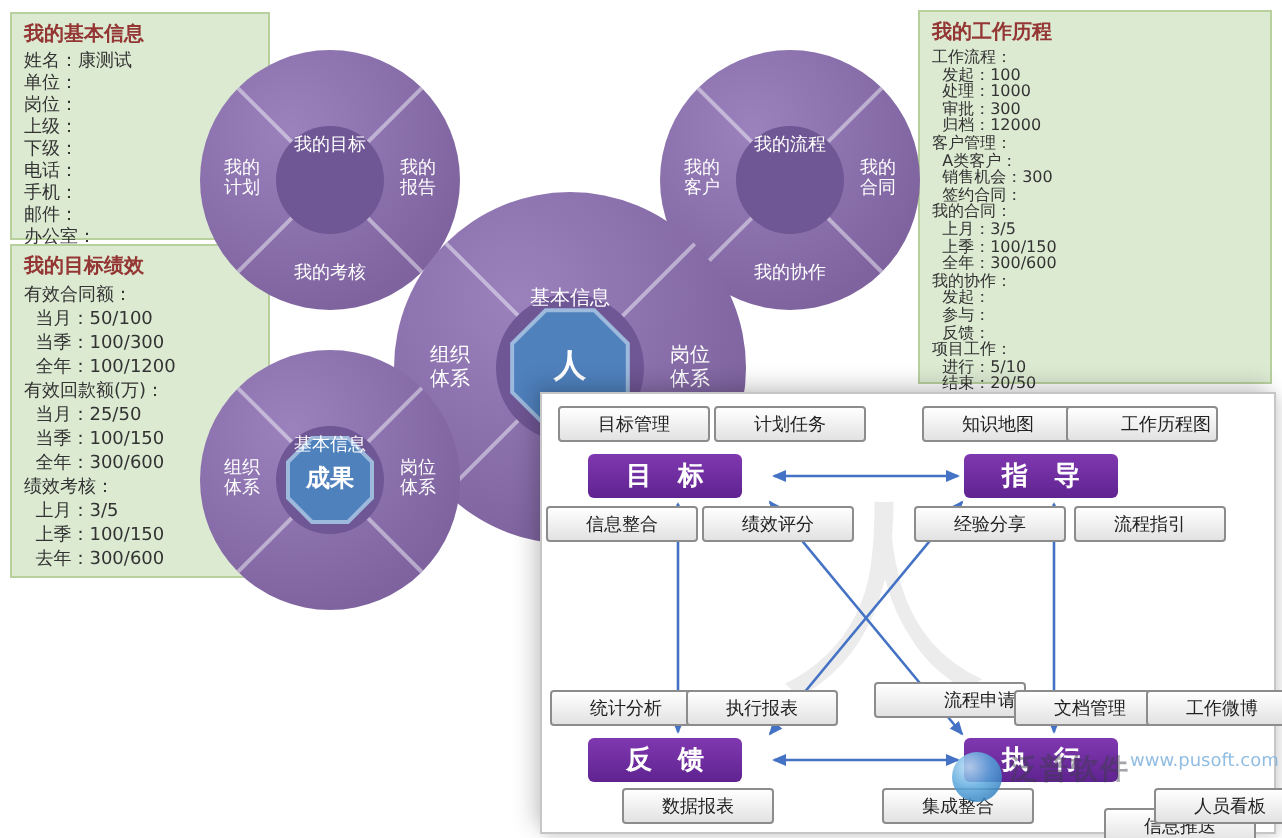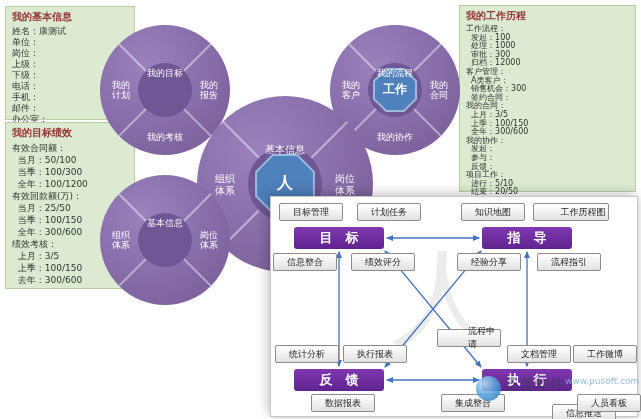--- a/index.html
+++ b/index.html
@@ -44,35 +44,35 @@
   .w-person .wl-top{top:18px;}
   .w-person .wl-left{left:12px;width:32px;}
   .w-person .wl-right{right:12px;width:32px;}
 
   
   .flow{position:absolute;left:270px;top:196px;width:368px;height:221px;background:#fff;
         border:1px solid #c6c6c6;box-sizing:border-box;z-index:4;
         box-shadow:-4px -4px 10px rgba(0,0,0,.18), 2px 2px 6px rgba(0,0,0,.12);}
   .big-wm{position:absolute;left:120px;top:48px;font-size:104px;color:#ececec;z-index:0;line-height:1;}
   .arrows{position:absolute;left:0;top:0;z-index:1;}
-  .pnode{position:absolute;width:90px;height:22px;border-radius:3px;z-index:3;
+  .pnode{position:absolute;width:77px;height:22px;border-radius:3px;z-index:3;
          background:linear-gradient(#8038b0,#5f2390);color:#fff;font-weight:bold;font-size:13px;
          display:flex;align-items:center;justify-content:center;}
   .n-goal{left:23px;top:30px;}
   .n-guide{left:211px;top:30px;}
   .n-feedback{left:23px;top:172px;}
   .n-execute{left:211px;top:172px;}
-  .mod{position:absolute;width:64px;height:18px;z-index:3;box-sizing:border-box;
+  .mod{position:absolute;width:76px;height:18px;z-index:3;box-sizing:border-box;
        background:linear-gradient(#ffffff,#e2e2e2);border:1px solid #8c8c8c;border-radius:2px;
        font-size:9px;color:#222;display:flex;align-items:center;justify-content:center;}
   .mod.wide{width:76px;}
   .md1{left:8px;top:6px;} .md2{left:86px;top:6px;} .md3{left:2px;top:56px;} .md4{left:80px;top:56px;}
   .md5{left:190px;top:6px;} .md6{left:262px;top:6px;padding-left:24px;} .md7{left:186px;top:56px;} .md8{left:266px;top:56px;}
   .md9{left:4px;top:148px;} .md10{left:72px;top:148px;} .md11{left:40px;top:197px;}
-  .md12{left:166px;top:132px;padding-left:30px;} .md13{left:236px;top:148px;} .md14{left:302px;top:148px;}
+  .md12{left:166px;top:144px;padding-left:30px;} .md13{left:236px;top:148px;} .md14{left:302px;top:148px;}
   .md15{left:170px;top:197px;} .md16{left:238px;top:207px;margin-left:43px;} .md17{left:306px;top:197px;}
 
   
   .brand{position:absolute;left:476px;top:376px;display:flex;align-items:flex-start;gap:4px;
          z-index:9;opacity:.85;pointer-events:none;}
   .blogo{width:25px;height:25px;border-radius:50%;flex:0 0 auto;
          background:radial-gradient(circle at 35% 30%, #bfe3f7, #5aa7dd 45%, #1f6cb0);}
   .btxt{display:flex;flex-direction:row;}
   .bname{font-size:14px;font-weight:bold;letter-spacing:1px;color:rgba(60,60,72,.55);}
   .burl{font-size:9px;color:#7fb2dd;}
@@ -144,23 +144,20 @@
 报告</span>
     <span class="wl wl-bottom">我的考核</span>
     <span class="wl wl-left">我的
 计划</span>
   </div>
 
   <div class="wheel w-work">
     <i class="rl a"></i>
     <i class="rl b"></i>
     <i class="hole"></i>
-    <b class="octo">
-        <span>工作</span>
-      </b>
     <span class="wl wl-top">我的流程</span>
     <span class="wl wl-right">我的
 合同</span>
     <span class="wl wl-bottom">我的协作</span>
     <span class="wl wl-left">我的
 客户</span>
   </div>
 
   <div class="wheel w-person">
     <i class="rl a"></i>
@@ -173,20 +170,23 @@
     <span class="wl wl-right">岗位
 体系</span>
     <span class="wl wl-left">组织
 体系</span>
   </div>
 
   <div class="wheel w-result">
     <i class="rl a"></i>
     <i class="rl b"></i>
     <i class="hole"></i>
+    <b class="octo">
+        <span>成果</span>
+      </b>
     <span class="wl wl-top">基本信息</span>
     <span class="wl wl-right">岗位
 体系</span>
     <span class="wl wl-left">组织
 体系</span>
   </div>
 
   <div class="flow">
     <div class="big-wm">人</div>
 

